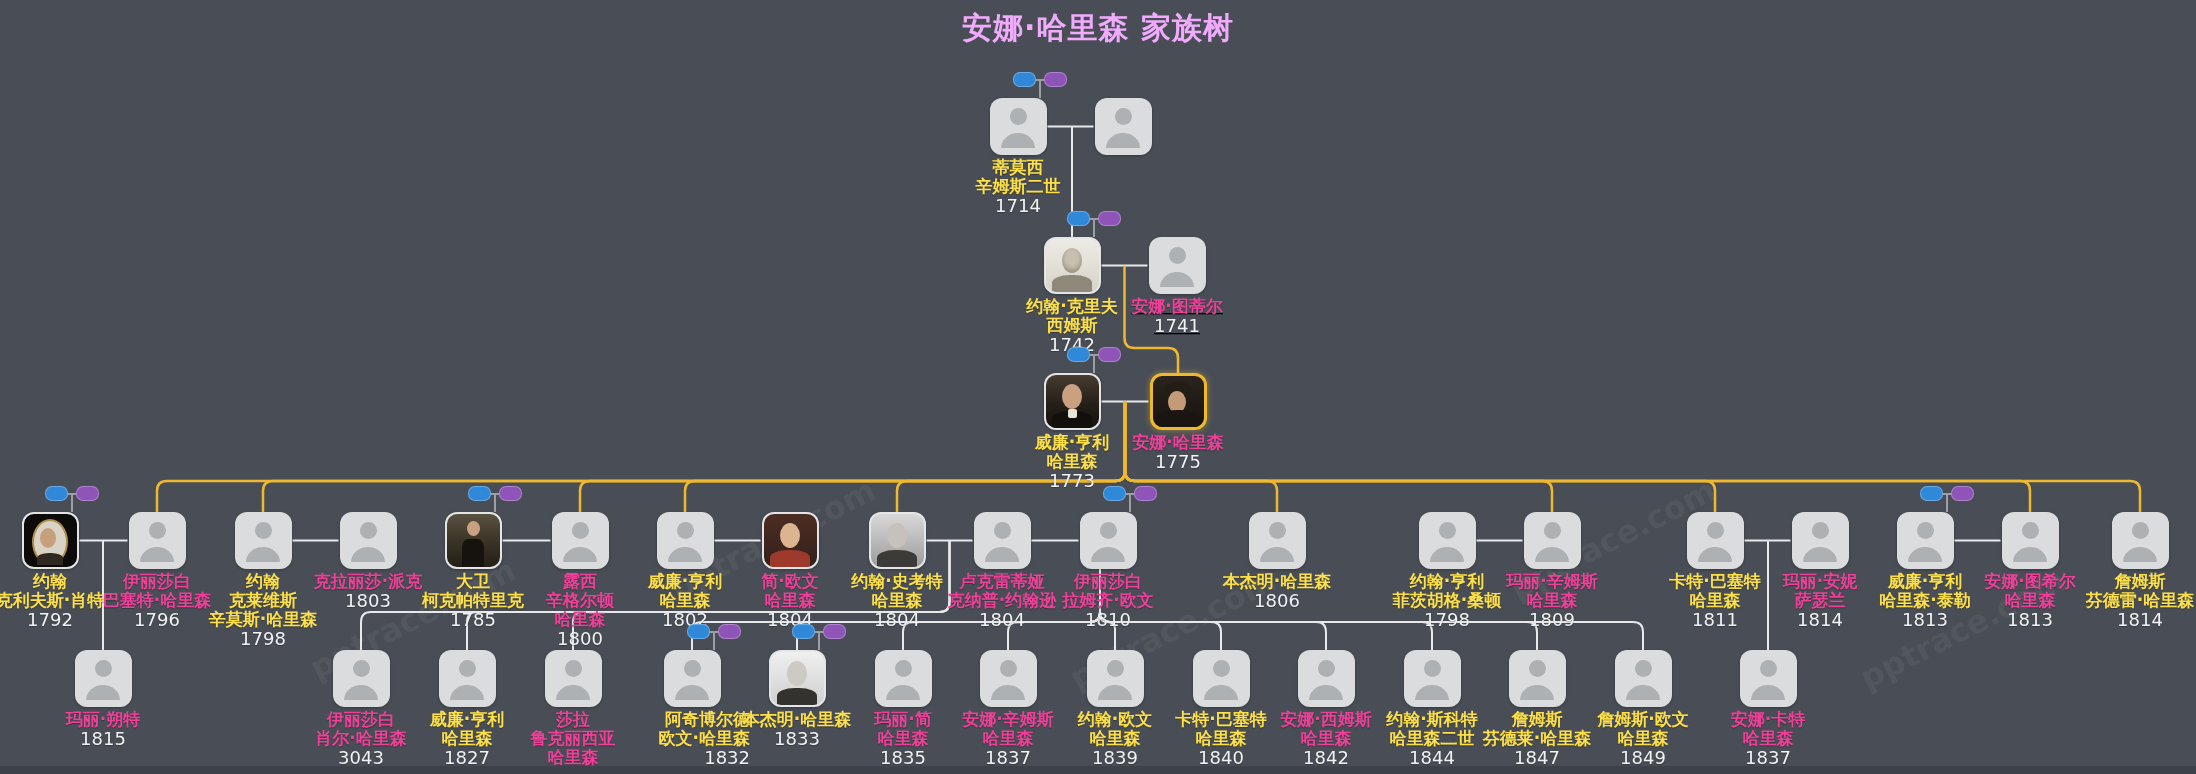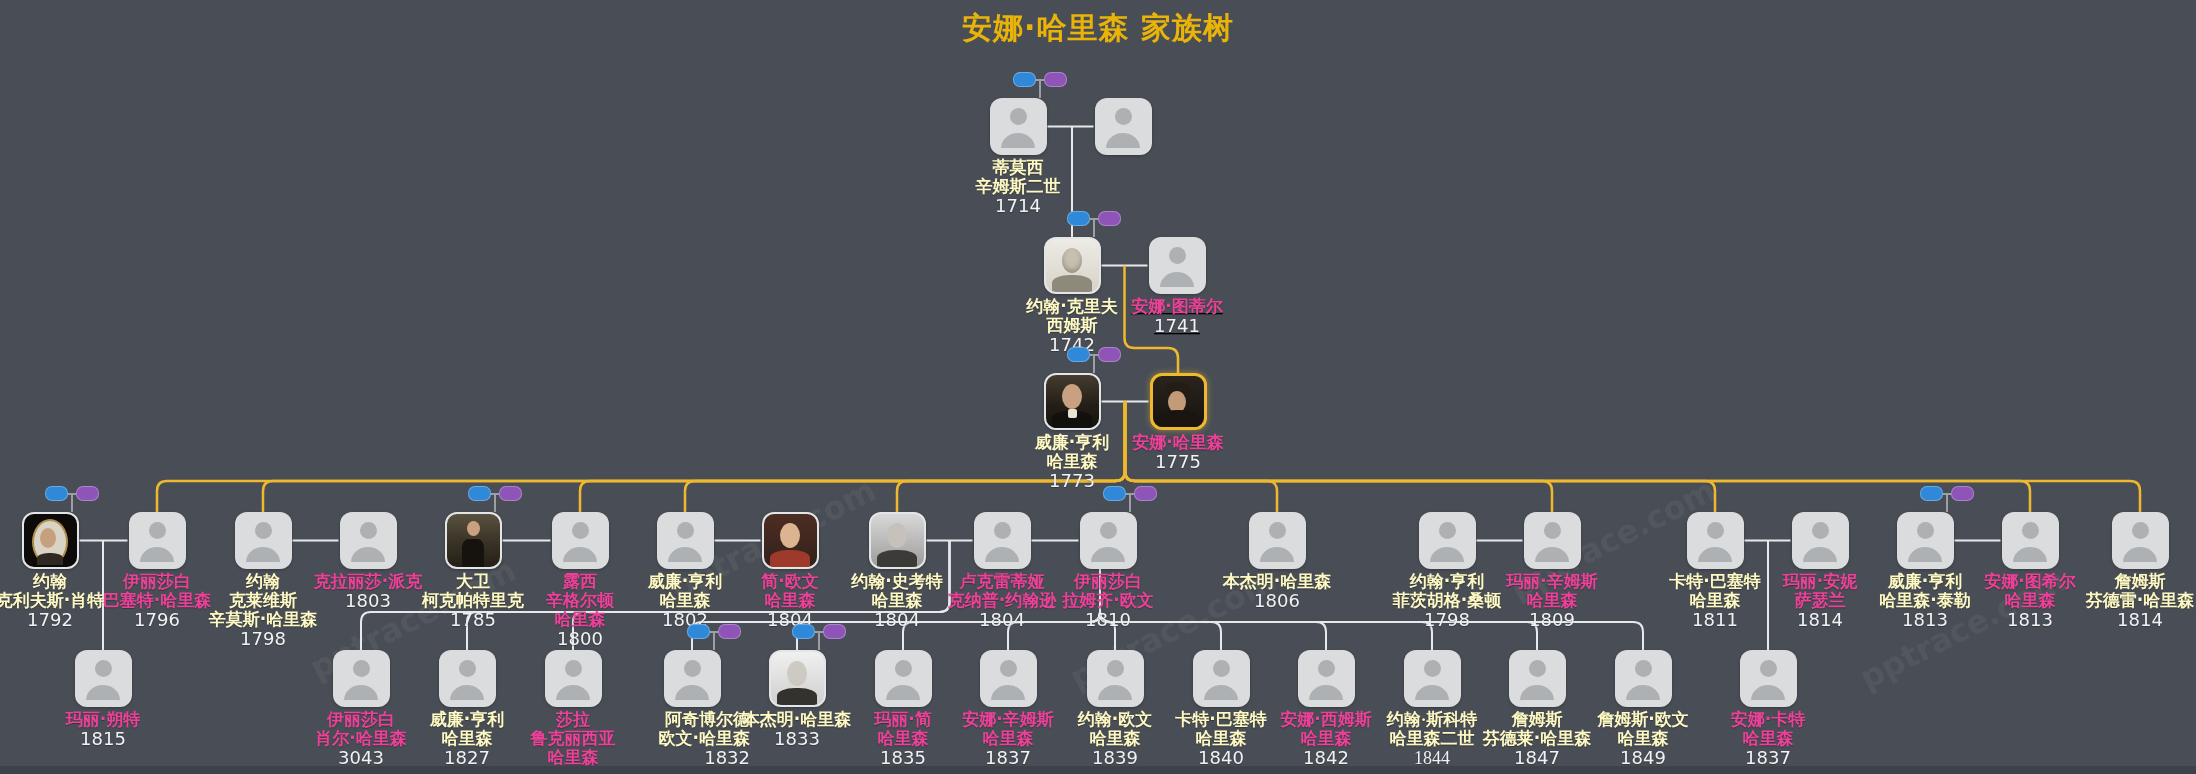--- a/index.html
+++ b/index.html
@@ -1,20 +1,20 @@
 <!DOCTYPE html>
 <html><head>
 <meta charset="utf-8">
 <style>
   html,body{margin:0;padding:0;background:#494E56;}
   #stage{position:relative;width:2196px;height:774px;background:#494E56;overflow:hidden;
          font-family:"DejaVu Sans","Liberation Sans",sans-serif;}
   
   .hdr{position:absolute;left:0;top:8px;width:100%;text-align:center;z-index:4;pointer-events:none;}
-  .hdr .title{font-size:30px;font-weight:bold;color:#eab308;letter-spacing:1px;}
+  .hdr .title{font-size:30px;font-weight:bold;color:#f0abfc;letter-spacing:1px;}
   .hdr .subtitle{margin-top:6px;font-size:19px;color:#99A0A8;}
   
   .wm{position:absolute;font-size:32px;font-weight:bold;color:rgba(255,255,255,0.05);
       transform:rotate(-27deg);white-space:nowrap;z-index:1;pointer-events:none;}
   .wm1{left:300px;top:600px;} .wm2{left:660px;top:520px;} .wm3{left:1060px;top:610px;}
   .wm4{left:1500px;top:520px;} .wm5{left:1850px;top:610px;}
   
   #edges{position:absolute;left:0;top:0;z-index:2;}
   
   .person{position:absolute;width:116px;text-align:center;z-index:3;cursor:pointer;}
@@ -55,21 +55,21 @@
   .p-oil-red .face{background:#DCB491;}
   .p-oil-red .torso{background:#9E3A2C;}
   .p-photo-man{background:linear-gradient(180deg,#D8D8D8,#9C9C9C);}
   .p-photo-man .face{background:#C6C2BB;}
   .p-photo-man .torso{background:#3D3B38;}
   .p-photo-beard{background:linear-gradient(180deg,#F0F0F0,#CFCFCF);}
   .p-photo-beard .face{background:#CDC9C3;box-shadow:0 6px 0 -1px #DDDAD5;}
   .p-photo-beard .torso{background:#34322E;}
   .pname{margin-top:3px;font-size:17px;font-weight:bold;line-height:19px;white-space:nowrap;
          text-shadow:0 1px 1px rgba(0,0,0,0.3);}
-  .pname.male{color:#fef9c3;} .pname.female{color:#EE4099;}
+  .pname.male{color:#fde047;} .pname.female{color:#EE4099;}
   .pyear{font-size:18px;line-height:20px;color:#F1F2F3;text-shadow:0 1px 1px rgba(0,0,0,0.3);}
   
   .pills{position:absolute;width:54px;height:26px;z-index:4;}
   .pills .stub{position:absolute;left:50%;top:7px;width:2px;height:19px;margin-left:-1px;background:#9BA0A7;}
   .pills .link{position:absolute;left:21px;top:7px;width:12px;height:2px;background:#9BA0A7;}
   .pill{position:absolute;top:0;width:23px;height:15px;border-radius:7px;box-sizing:border-box;
         border:1px solid rgba(255,255,255,0.28);cursor:pointer;}
   .pill.blue{left:0;background:#3089D8;}
   .pill.purple{right:0;background:#8E54B8;}
   
@@ -516,21 +516,21 @@
         <div class="avatar">
           <div class="ph-head"></div>
           <div class="ph-body"></div>
         </div>
         <div class="pname female">
           <div>安娜·西姆斯</div>
           <div>哈里森</div>
         </div>
         <div class="pyear">1842</div>
       </div>
-      <div class="person" style="left: 1374px; top: 650px; font-family: Liberation Serif, serif;">
+      <div class="person" style="left: 1374px; top: 650px;">
         <div class="avatar">
           <div class="ph-head"></div>
           <div class="ph-body"></div>
         </div>
         <div class="pname male">
           <div>约翰·斯科特</div>
           <div>哈里森二世</div>
         </div>
         <div class="pyear">1844</div>
       </div>

